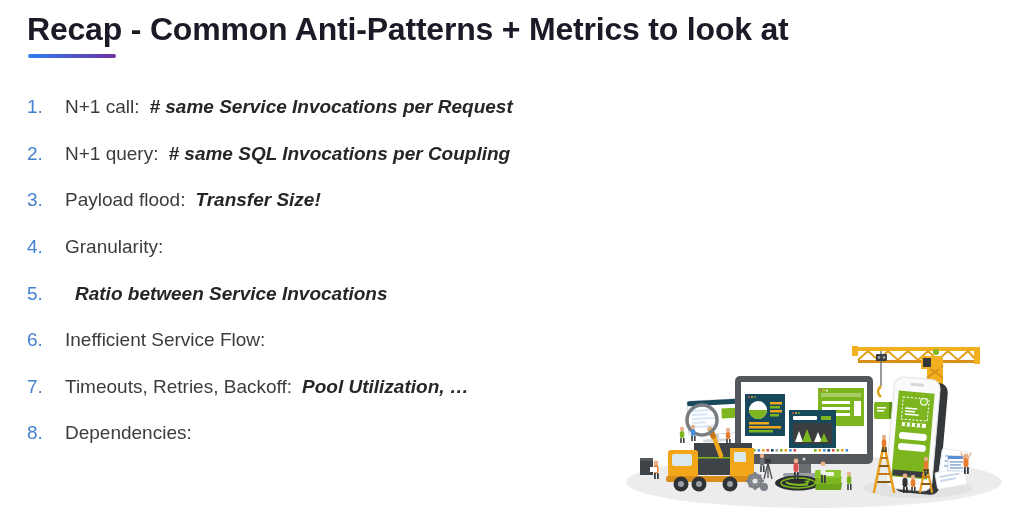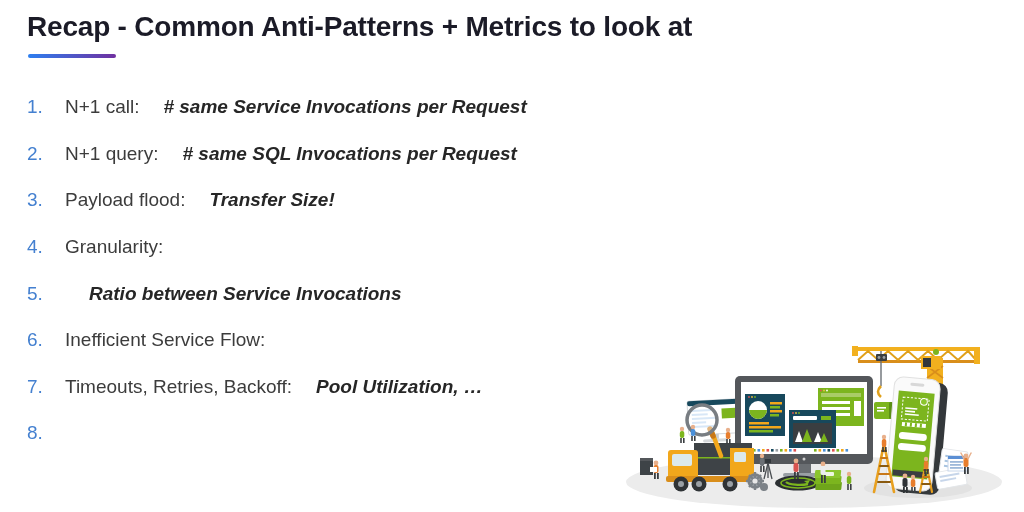--- a/index.html
+++ b/index.html
@@ -1,45 +1,45 @@
 <!DOCTYPE html>
 <html><head>
 <meta charset="utf-8">
 <style>
   html,body{margin:0;padding:0;background:#fff;}
   .slide{position:relative;width:1024px;height:512px;background:#ffffff;overflow:hidden;
          font-family:"Liberation Sans",sans-serif;}
-  .title{position:absolute;left:27px;top:11px;font-size:28px;font-weight:700;
+  .title{position:absolute;left:27px;top:11px;font-size:32px;font-weight:700;
          color:#1b1b27;letter-spacing:-0.2px;}
   .underline{position:absolute;left:28px;top:54px;width:88px;height:4px;border-radius:2px;
          background:linear-gradient(90deg,#2d7ff0,#7030a0);}
   .list{position:absolute;left:27px;top:84px;width:740px;}
   .item{display:flex;align-items:center;height:46.6px;font-size:19px;color:#3c3c3c;}
   .num{width:38px;flex:0 0 38px;color:#4480d0;}
   .label{white-space:pre;}
-  .metric{font-style:italic;font-weight:700;color:#262626;margin-left:24px;white-space:pre;}
+  .metric{font-style:italic;font-weight:700;color:#262626;margin-left:10px;white-space:pre;}
   .illus{position:absolute;left:618px;top:330px;width:406px;height:182px;}
 </style>
 </head>
 <body>
 
 <div class="slide">
   <div class="title">Recap - Common Anti-Patterns + Metrics to look at</div>
   <div class="underline"></div>
 
   <div class="list">
     <div class="item">
       <span class="num">1.</span>
       <span class="label">N+1 call:</span>
       <span class="metric"># same Service Invocations per Request</span>
     </div>
     <div class="item">
       <span class="num">2.</span>
       <span class="label">N+1 query:</span>
-      <span class="metric"># same SQL Invocations per Request</span>
+      <span class="metric"># same SQL Invocations per Coupling</span>
     </div>
     <div class="item">
       <span class="num">3.</span>
       <span class="label">Payload flood:</span>
       <span class="metric">Transfer Size!</span>
     </div>
     <div class="item">
       <span class="num">4.</span>
       <span class="label">Granularity:</span>
     </div>
@@ -51,20 +51,21 @@
       <span class="num">6.</span>
       <span class="label">Inefficient Service Flow:</span>
     </div>
     <div class="item">
       <span class="num">7.</span>
       <span class="label">Timeouts, Retries, Backoff:</span>
       <span class="metric">Pool Utilization, …</span>
     </div>
     <div class="item">
       <span class="num">8.</span>
+      <span class="label">Dependencies:</span>
     </div>
   </div>
 
   <svg class="illus" viewBox="0 0 406 182" xmlns="http://www.w3.org/2000/svg">
 
     <ellipse cx="196" cy="152" rx="188" ry="26" fill="#ececec"></ellipse>
     <ellipse cx="300" cy="158" rx="54" ry="10" fill="#e2e2e2"></ellipse>
 
     <g>
       <rect x="22" y="128" width="13" height="17" fill="#3e4347"></rect>

